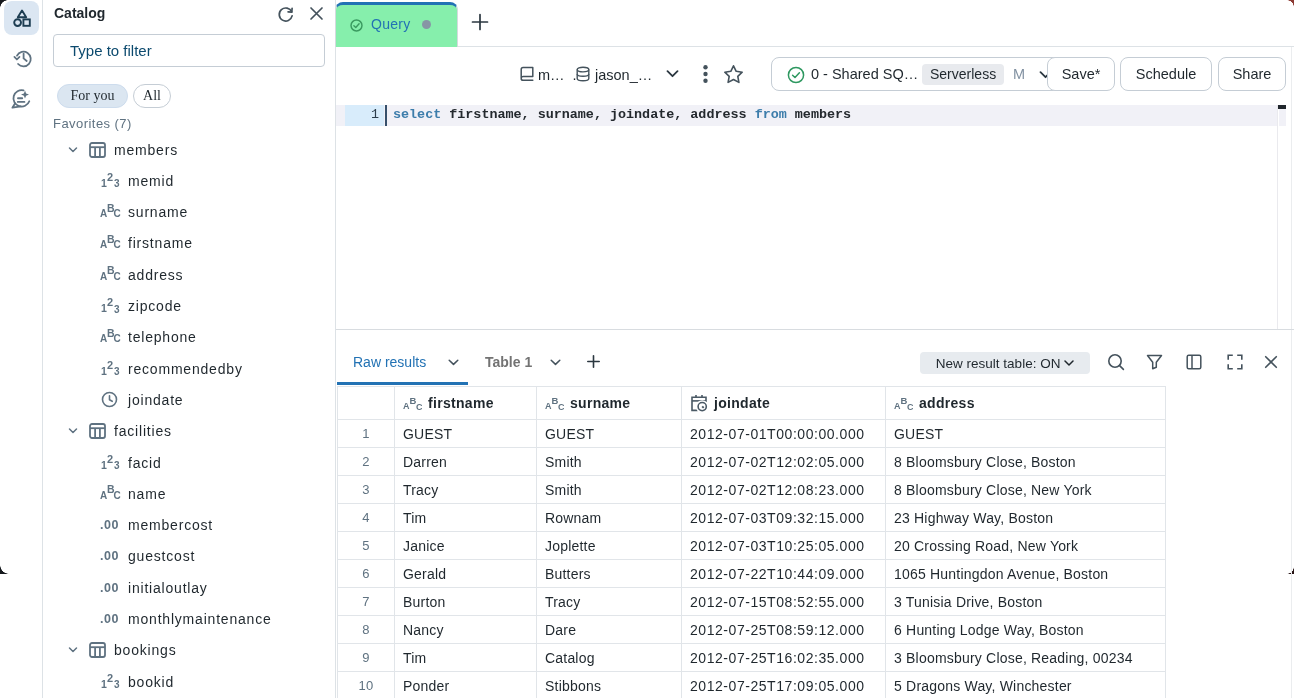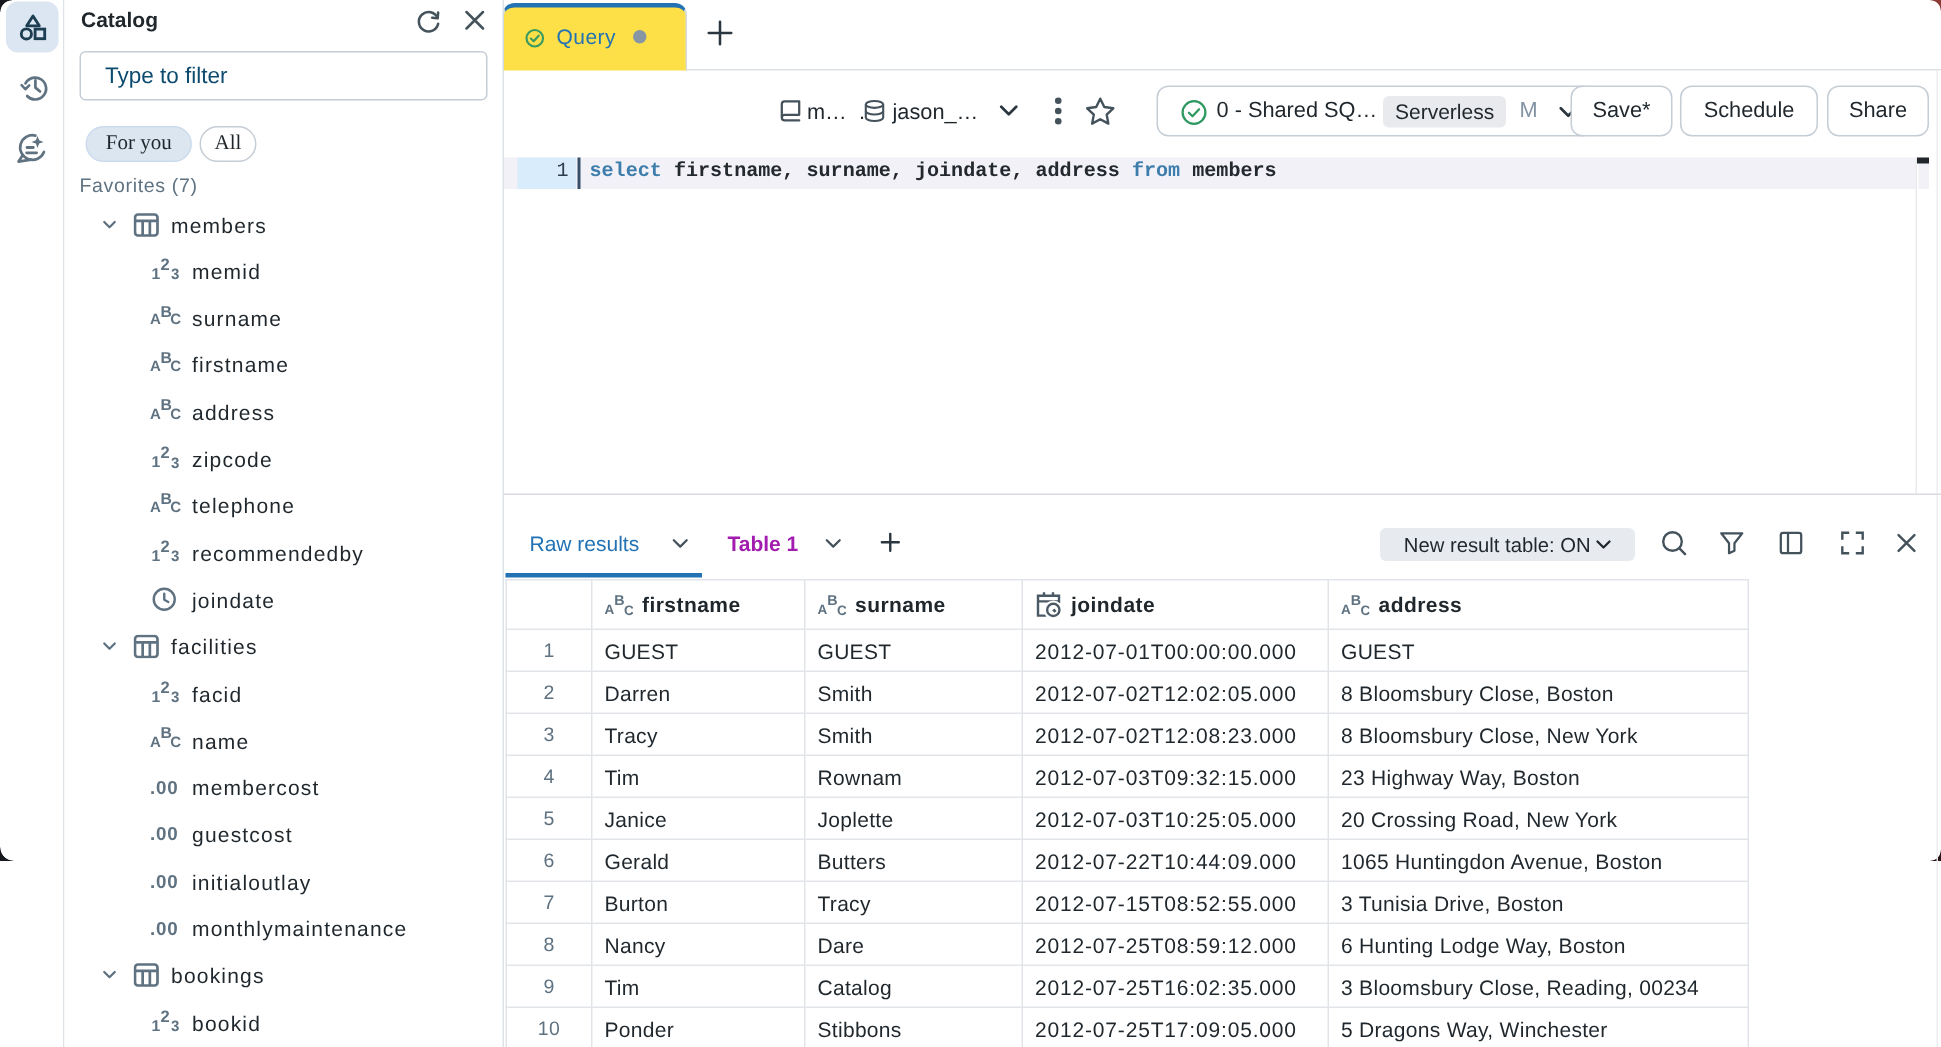--- a/index.html
+++ b/index.html
@@ -29,21 +29,21 @@
   .trow .tbl { position:absolute; left:46px; top:7px; }
   .trow .tname { position:absolute; left:71px; top:7px; font-size:14px; letter-spacing:0.8px; color:#1f272d; }
   .trow .cicon { position:absolute; left:57px; top:4px; width:22px; height:22px; }
   .trow .cname { position:absolute; left:85px; top:7px; font-size:14px; letter-spacing:0.8px; color:#1f272d; }
 
   
   .ti { position:absolute; color:#5f7281; font-weight:bold; font-family:"Liberation Sans",sans-serif; }
 
   
   #tabbar-line { left:457px; top:46px; width:837px; height:1px; background:#dde2e6; }
-  #tab { left:335px; top:2px; width:123px; height:45px; background:#fde047; border:1px solid #d4dade; border-bottom:none;
+  #tab { left:335px; top:2px; width:123px; height:45px; background:#86efac; border:1px solid #d4dade; border-bottom:none;
      border-radius:8px 8px 0 0; border-top:3px solid #2272b4;text-align:center; }
   #tabcheck { left:14px; top:14px; }
   #tabname { position:absolute; left:35px; top:11px; font-size:14px; letter-spacing:0.3px; color:#2272b4; }
   #tabdot { position:absolute; left:86px; top:15px; width:9px; height:9px; border-radius:50%; background:#8796a5; }
 
   
   #runbtn { left:344px; top:57px; width:167px; height:34px; background:#2272b4; border-radius:8px; }
   #runbtn .sep { position:absolute; left:130px; top:0; width:1px; height:34px; background:#5b94c6; }
   #runbtn .lbl { position:absolute; left:37px; top:8px; color:#fff; font-size:14.5px; }
   .toolbtn { position:absolute; top:57px; height:34px; border:1px solid #c5cdd5; border-radius:8px; background:#fff;
@@ -61,21 +61,21 @@
   #cursor { left:385px; top:105px; width:2px; height:21px; background:#37506b; }
   #code { left:393px; top:107px; font-family:"Liberation Mono",monospace; font-size:13.4px; font-weight:600; color:#24292e; white-space:pre; }
   #code .kw { color:#3d7dab; }
   #minimap { left:1279px; top:106px; width:7px; height:20px; background:#f1f1f7; }
   #minidash { left:1278px; top:105px; width:8px; height:3.5px; background:#20262c; }
 
   
   #resultsline { left:336px; top:329px; width:958px; height:1px; background:#d8dce0; }
   #rawres { left:353px; top:354px; font-size:14px; color:#2272b4; }
   #rrunder { left:337px; top:382px; width:131px; height:3px; background:#2272b4; }
-  #table1 { left:485px; top:354px; font-size:14px; font-weight:bold; color:#a21caf; }
+  #table1 { left:485px; top:354px; font-size:14px; font-weight:bold; color:#737373; }
   #ntchip { left:920px; top:352px; width:170px; height:22px; background:#e7ebef; border-radius:4px;
      font-size:13.5px; color:#1f272d; display:flex; align-items:center; justify-content:center; }
 
   
   #dtable { left:337px; top:386px; width:828px; }
   #dtable table { border-collapse:collapse; width:828px; table-layout:fixed; font-size:14px; color:#1f272d; letter-spacing:0.2px; }
   #dtable th, #dtable td { border:1px solid #e1e5e9; padding:0 0 0 8px; text-align:left; font-weight:normal;
      white-space:nowrap; overflow:hidden; }
   #dtable th { height:33px; font-weight:bold; letter-spacing:0.3px; }
   #dtable td { height:28px; } #dtable td.dt { letter-spacing:0.55px; }

